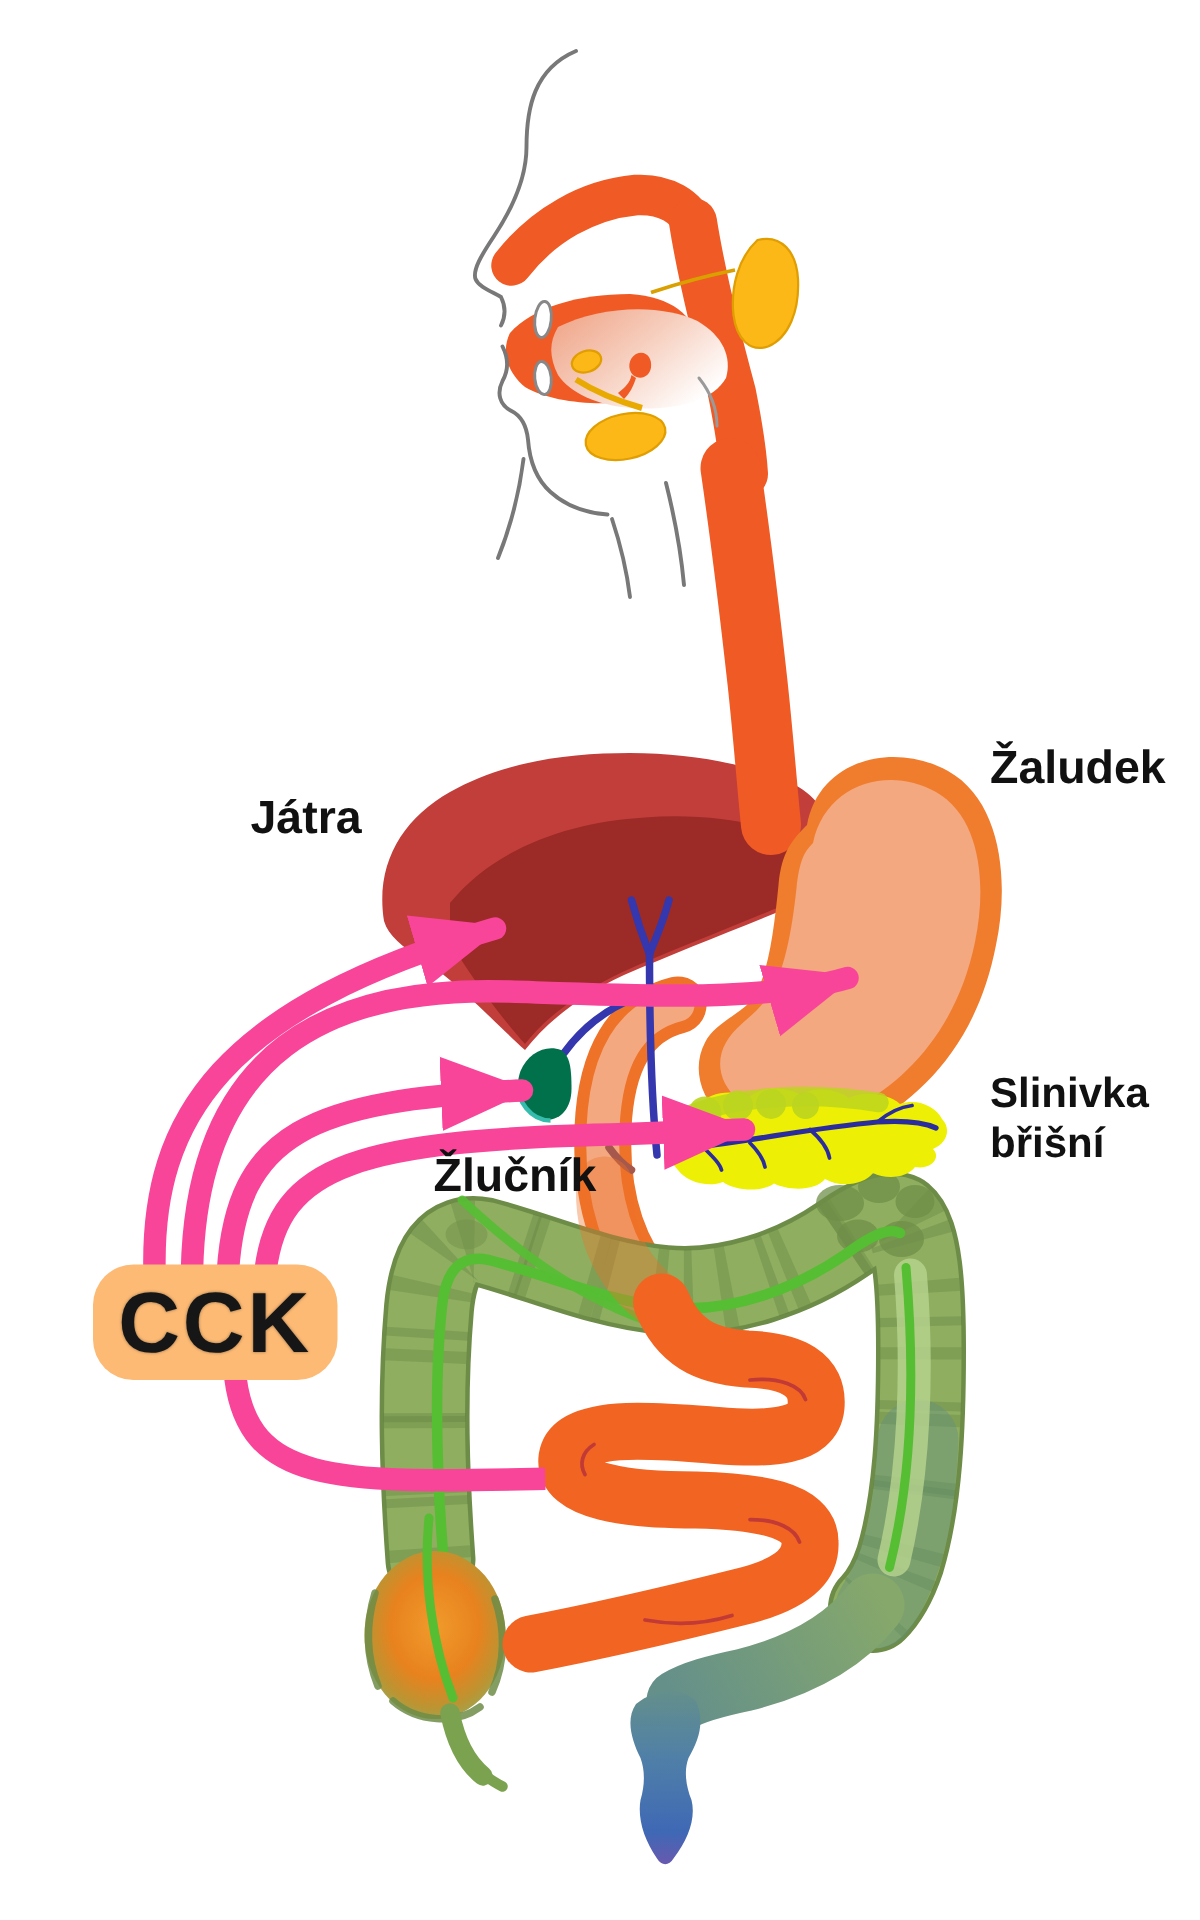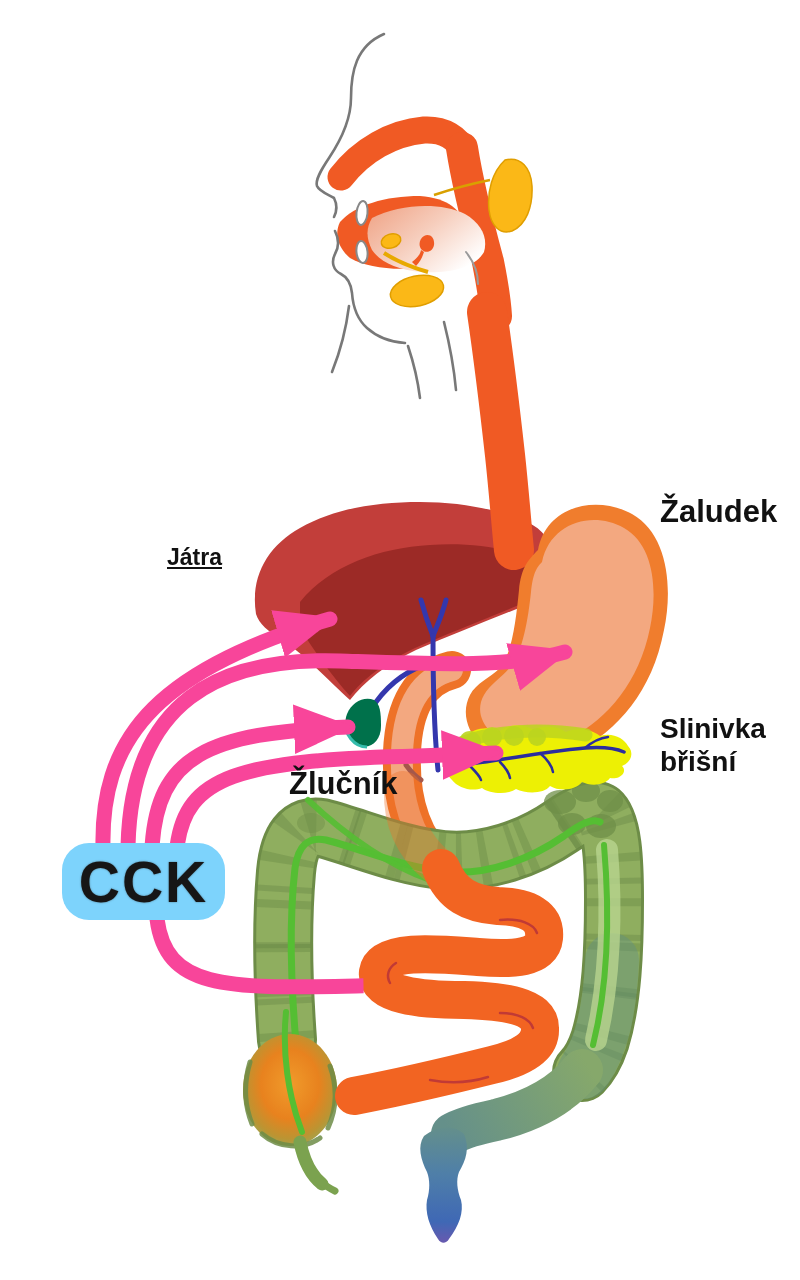--- a/index.html
+++ b/index.html
@@ -1,27 +1,27 @@
 <!DOCTYPE html>
 <html><head>
 <meta charset="utf-8">
 <style>
   html,body{margin:0;padding:0;background:#fff;}
   #stage{position:relative;width:800px;height:1280px;background:#fff;overflow:hidden;
          font-family:"Liberation Sans", sans-serif;}
   #stage svg{position:absolute;left:0;top:0;}
   .organ-label{position:absolute;font-weight:bold;color:#111;line-height:1.15;
                font-family:"Liberation Sans", sans-serif;}
-  #label-jatra   {left:167px;top:544px;font-size:23px;text-decoration:underline;}
+  #label-jatra   {left:167px;top:527px;font-size:31px;}
   #label-zaludek {left:660px;top:494px;font-size:31px;}
   #label-zlucnik {left:289px;top:766px;font-size:31px;}
   #label-slinivka{left:636px;top:712px;font-size:28px;line-height:1.18;}
   #label-slinivka span{display:block;margin-left:24px;}
   #cck-box{position:absolute;left:62px;top:843px;width:163px;height:77px;
-           background:#7dd3fc;border-radius:27px;display:flex;align-items:center;
+           background:#fdba74;border-radius:27px;display:flex;align-items:center;
            justify-content:center;font-size:57px;font-weight:bold;color:#161616;
            letter-spacing:2px;text-shadow:0 0 2px rgba(40,40,40,.55);}
 </style>
 </head>
 <body>
 
 <div id="stage">
 
 <svg width="800" height="1280" viewBox="0 0 800 1280">
   <defs>

